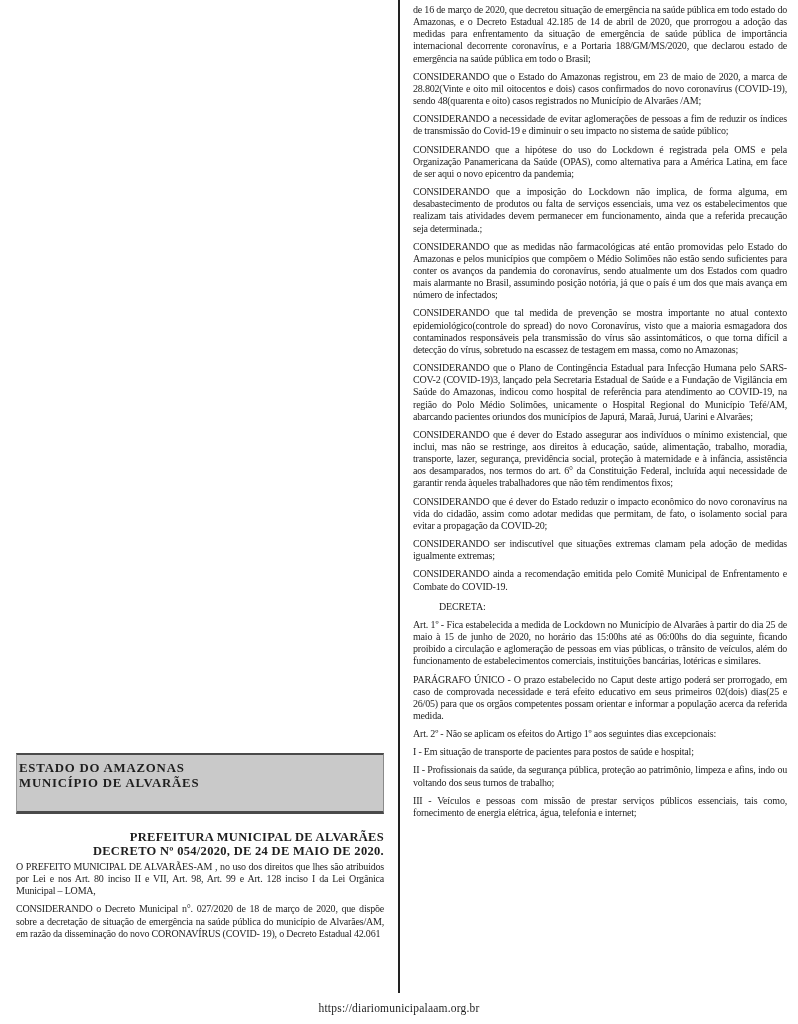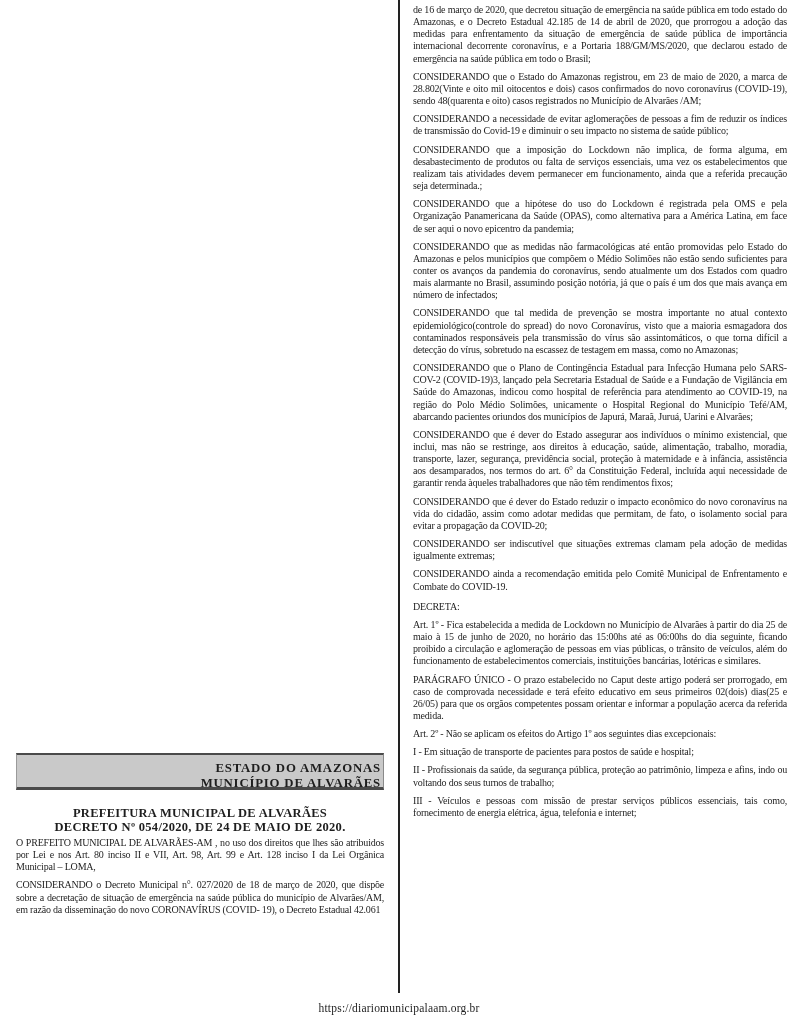--- a/index.html
+++ b/index.html
@@ -31,47 +31,47 @@
     position: absolute;
     left: 413px; top: 4px;
     width: 374px;
   }
   .header-box {
     background: var(--box-bg, #c9c9c9);
     border-top: 2px solid var(--box-border, #4a4a4a);
     border-bottom: 3px solid var(--box-border, #4a4a4a);
     border-left: 1px solid #9a9a9a;
     border-right: 1px solid #8a8a8a;
-    text-align: right;
+    text-align: left;
     font-weight: bold;
     font-size: 12.8px;
     line-height: 14.5px;
     letter-spacing: 0.8px;
     padding: 6px 2px 5px 2px;
-    height: 37px;
+    height: 61px;
   }
   .doc-title {
     margin-top: 17px;
-    text-align: center;
+    text-align: right;
     font-weight: bold;
     font-size: 12.5px;
     line-height: 13.5px;
     letter-spacing: 0.3px;
   }
   .doc-title div { white-space: nowrap; }
   .col-left .para:first-of-type { margin-top: 3px; }
   .para {
     text-align: justify;
     font-size: 10px;
     line-height: 12.15px;
     letter-spacing: -0.2px;
     margin: 0 0 6px 0;
   }
   .para .bold { font-weight: normal; }
-  .mt { margin-top: 8px; }
+  .mt { margin-top: 8px; margin-left: 26px; }
   .footer {
     position: absolute;
     left: 0; top: 1002px;
     width: 798px;
     text-align: center;
     font-size: 11.5px;
     letter-spacing: 0.2px;
     color: var(--text, #1e1e1e);
   }
 </style>
@@ -92,22 +92,22 @@
       <div>DECRETO Nº 054/2020, DE 24 DE MAIO DE 2020.</div>
     </div>
     <p class="para"><span class="bold">O PREFEITO MUNICIPAL DE ALVARÃES-AM</span><span> , no uso dos direitos que lhes são atribuidos por Lei e nos Art. 80 inciso II e VII, Art. 98, Art. 99 e Art. 128 inciso I da Lei Orgânica Municipal – LOMA,</span></p>
     <p class="para"><span class="bold">CONSIDERANDO</span><span> o Decreto Municipal n°. 027/2020 de 18 de março de 2020, que dispõe sobre a decretação de situação de emergência na saúde pública do município de Alvarães/AM, em razão da disseminação do novo CORONAVÍRUS (COVID- 19), o Decreto Estadual 42.061</span></p>
   </div>
 
   <div class="col-right">
     <p class="para"><span>de 16 de março de 2020, que decretou situação de emergência na saúde pública em todo estado do Amazonas, e o Decreto Estadual 42.185 de 14 de abril de 2020, que prorrogou a adoção das medidas para enfrentamento da situação de emergência de saúde pública de importância internacional decorrente coronavírus, e a Portaria 188/GM/MS/2020, que declarou estado de emergência na saúde pública em todo o Brasil;</span></p>
     <p class="para"><span class="bold">CONSIDERANDO</span><span> que o Estado do Amazonas registrou, em </span><span class="bold">23 de maio de 2020</span><span>, a marca de </span><span class="bold">28.802(Vinte e oito mil oitocentos e dois)</span><span> casos confirmados do novo coronavírus (COVID-19), sendo </span><span class="bold">48(quarenta e oito) casos registrados no Município de Alvarães /AM;</span></p>
     <p class="para"><span class="bold">CONSIDERANDO</span><span> a necessidade de evitar aglomerações de pessoas a fim de reduzir os índices de transmissão do Covid-19 e diminuir o seu impacto no sistema de saúde público;</span></p>
+    <p class="para"><span class="bold">CONSIDERANDO</span><span> que a hipótese do uso do Lockdown é registrada pela OMS e pela Organização Panamericana da Saúde (OPAS), como alternativa para a América Latina, em face de ser aqui o novo epicentro da pandemia;</span></p>
     <p class="para"><span class="bold">CONSIDERANDO</span><span> que a imposição do Lockdown não implica, de forma alguma, em desabastecimento de produtos ou falta de serviços essenciais, uma vez os estabelecimentos que realizam tais atividades devem permanecer em funcionamento, ainda que a referida precaução seja determinada.;</span></p>
-    <p class="para"><span class="bold">CONSIDERANDO</span><span> que a hipótese do uso do Lockdown é registrada pela OMS e pela Organização Panamericana da Saúde (OPAS), como alternativa para a América Latina, em face de ser aqui o novo epicentro da pandemia;</span></p>
     <p class="para"><span class="bold">CONSIDERANDO</span><span> que as medidas não farmacológicas até então promovidas pelo Estado do Amazonas e pelos municípios que compõem o Médio Solimões não estão sendo suficientes para conter os avanços da pandemia do coronavírus, sendo atualmente um dos Estados com quadro mais alarmante no Brasil, assumindo posição notória, já que o país é um dos que mais avança em número de infectados;</span></p>
     <p class="para"><span class="bold">CONSIDERANDO</span><span> que tal medida de prevenção se mostra importante no atual contexto epidemiológico(controle do spread) do novo Coronavírus, visto que a maioria esmagadora dos contaminados responsáveis pela transmissão do vírus são assintomáticos, o que torna difícil a detecção do vírus, sobretudo na escassez de testagem em massa, como no Amazonas;</span></p>
     <p class="para"><span class="bold">CONSIDERANDO</span><span> que o Plano de Contingência Estadual para Infecção Humana pelo SARS-COV-2 (COVID-19)3, lançado pela Secretaria Estadual de Saúde e a Fundação de Vigilância em Saúde do Amazonas, </span><span class="bold">indicou como hospital de referência para atendimento ao COVID-19, na região do Polo Médio Solimões, unicamente o Hospital Regional do Município Tefé/AM</span><span>, abarcando pacientes oriundos dos municípios de Japurá, Maraã, Juruá, Uarini e Alvarães;</span></p>
     <p class="para"><span class="bold">CONSIDERANDO</span><span> que é dever do Estado assegurar aos indivíduos o mínimo existencial, que inclui, mas não se restringe, aos direitos à educação, saúde, alimentação, trabalho, moradia, transporte, lazer, segurança, previdência social, proteção à maternidade e à infância, assistência aos desamparados, nos termos do art. 6° da Constituição Federal, incluída aqui necessidade de garantir renda àqueles trabalhadores que não têm rendimentos fixos;</span></p>
     <p class="para"><span class="bold">CONSIDERANDO</span><span> que é dever do Estado reduzir o impacto econômico do novo coronavírus na vida do cidadão, assim como adotar medidas que permitam, de fato, o isolamento social para evitar a propagação da COVID-20;</span></p>
     <p class="para"><span class="bold">CONSIDERANDO</span><span> ser indiscutível que situações extremas clamam pela adoção de medidas igualmente extremas;</span></p>
     <p class="para"><span class="bold">CONSIDERANDO</span><span> ainda a recomendação emitida pelo Comitê Municipal de Enfrentamento e Combate do COVID-19.</span></p>
     <p class="para mt"><span class="bold">DECRETA:</span></p>
     <p class="para"><span class="bold">Art. 1º -</span><span> Fica estabelecida a medida de Lockdown no Município de Alvarães à partir do dia </span><span class="bold">25 de maio à 15 de junho de 2020</span><span>, no horário das </span><span class="bold">15:00hs até as 06:00hs</span><span> do dia seguinte, ficando proibido a circulação e aglomeração de pessoas em vias públicas, o trânsito de veículos, além do funcionamento de estabelecimentos comerciais, instituições bancárias, lotéricas e similares.</span></p>
     <p class="para"><span class="bold">PARÁGRAFO ÚNICO -</span><span> O prazo estabelecido no Caput deste artigo poderá ser prorrogado, em caso de comprovada necessidade e </span><span class="bold">terá efeito educativo em seus primeiros 02(dois) dias(25 e 26/05)</span><span> para que os orgãos competentes possam orientar e informar a população acerca da referida medida.</span></p>

